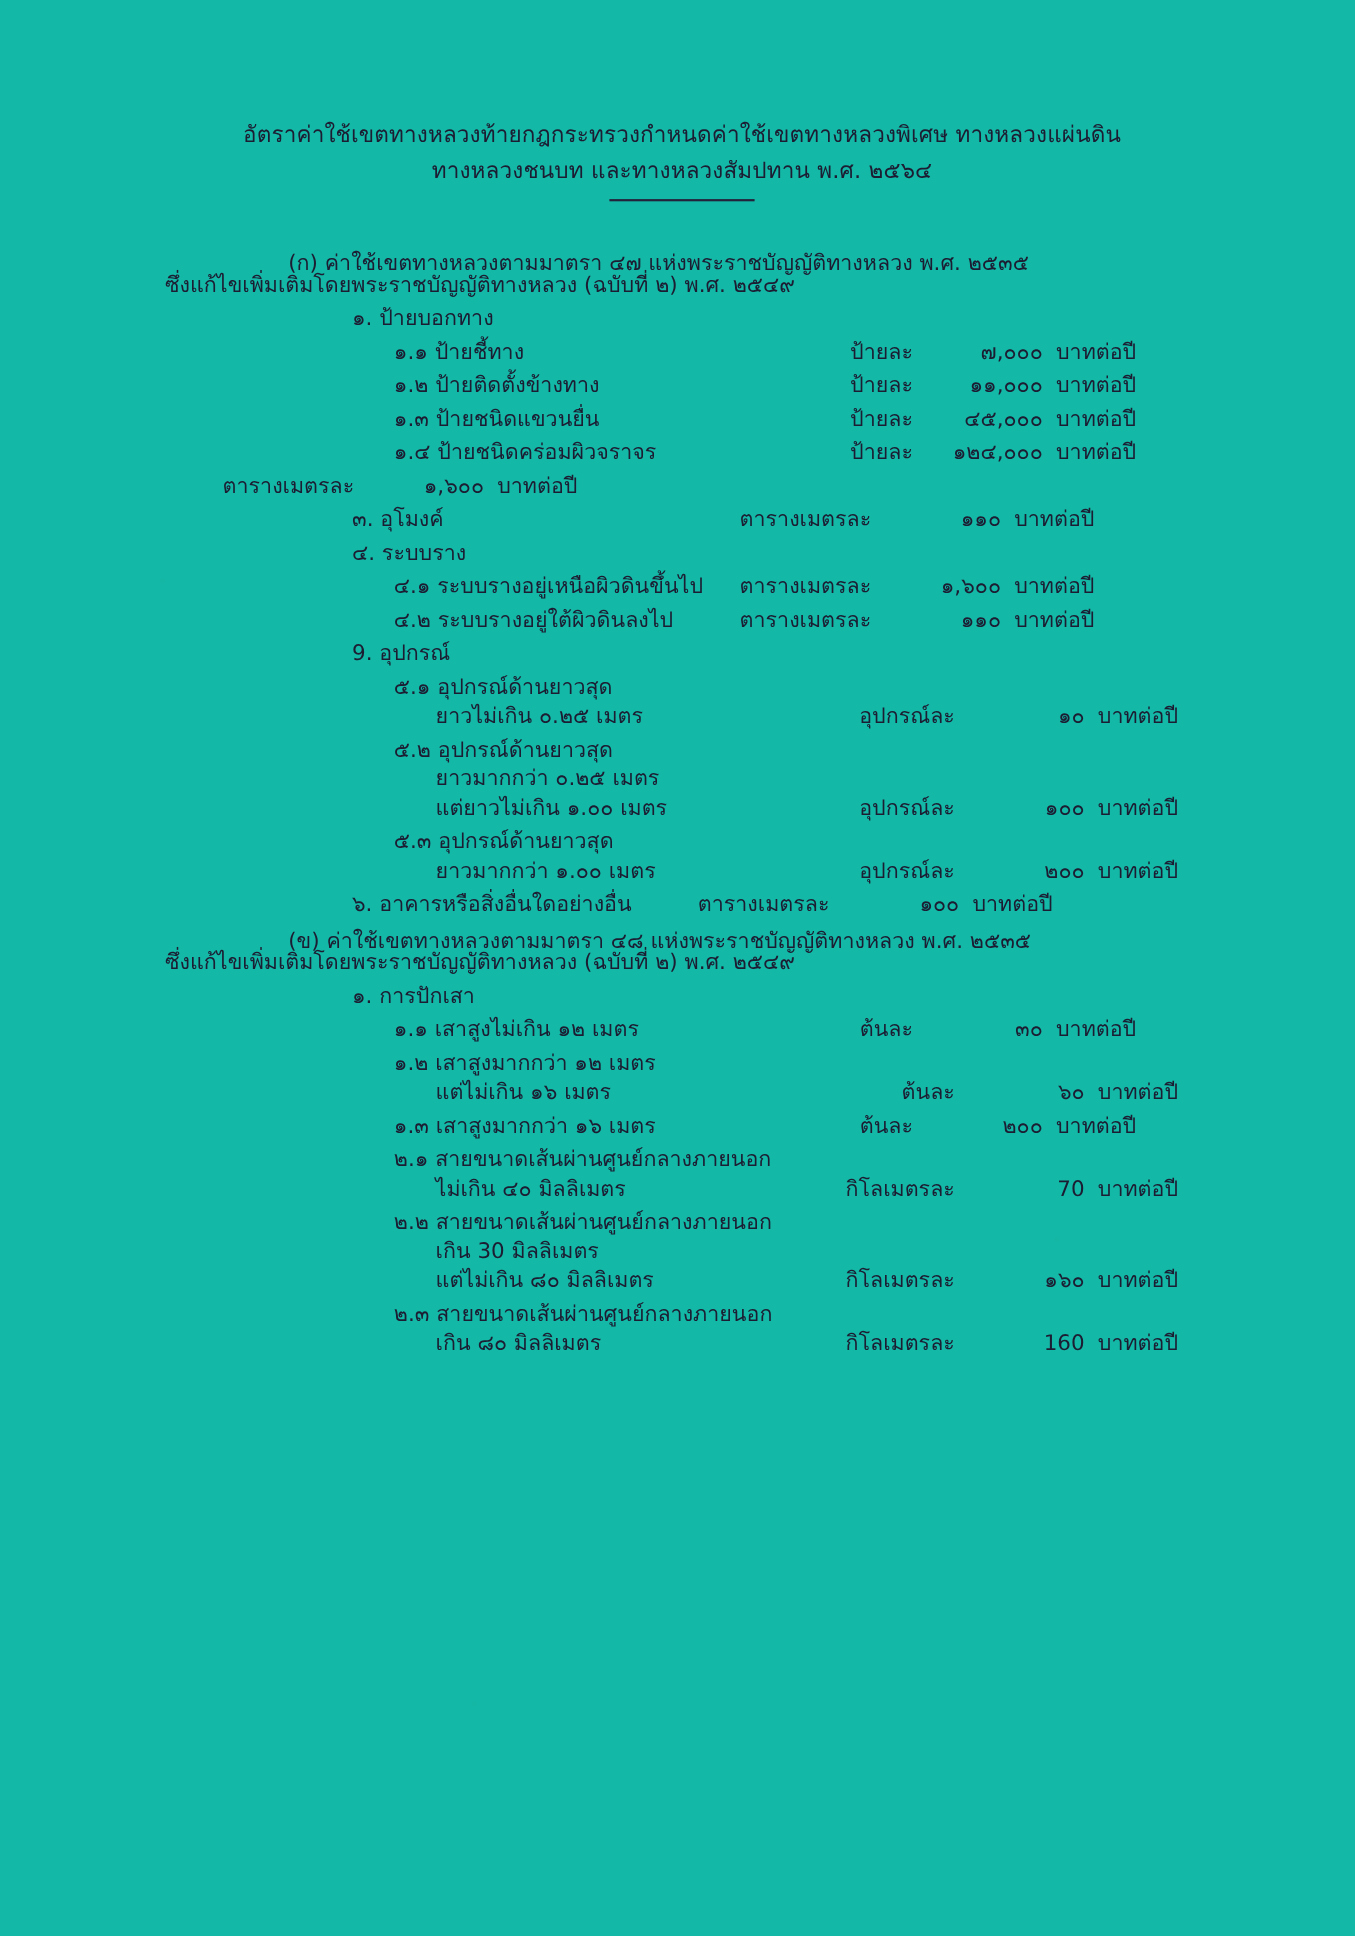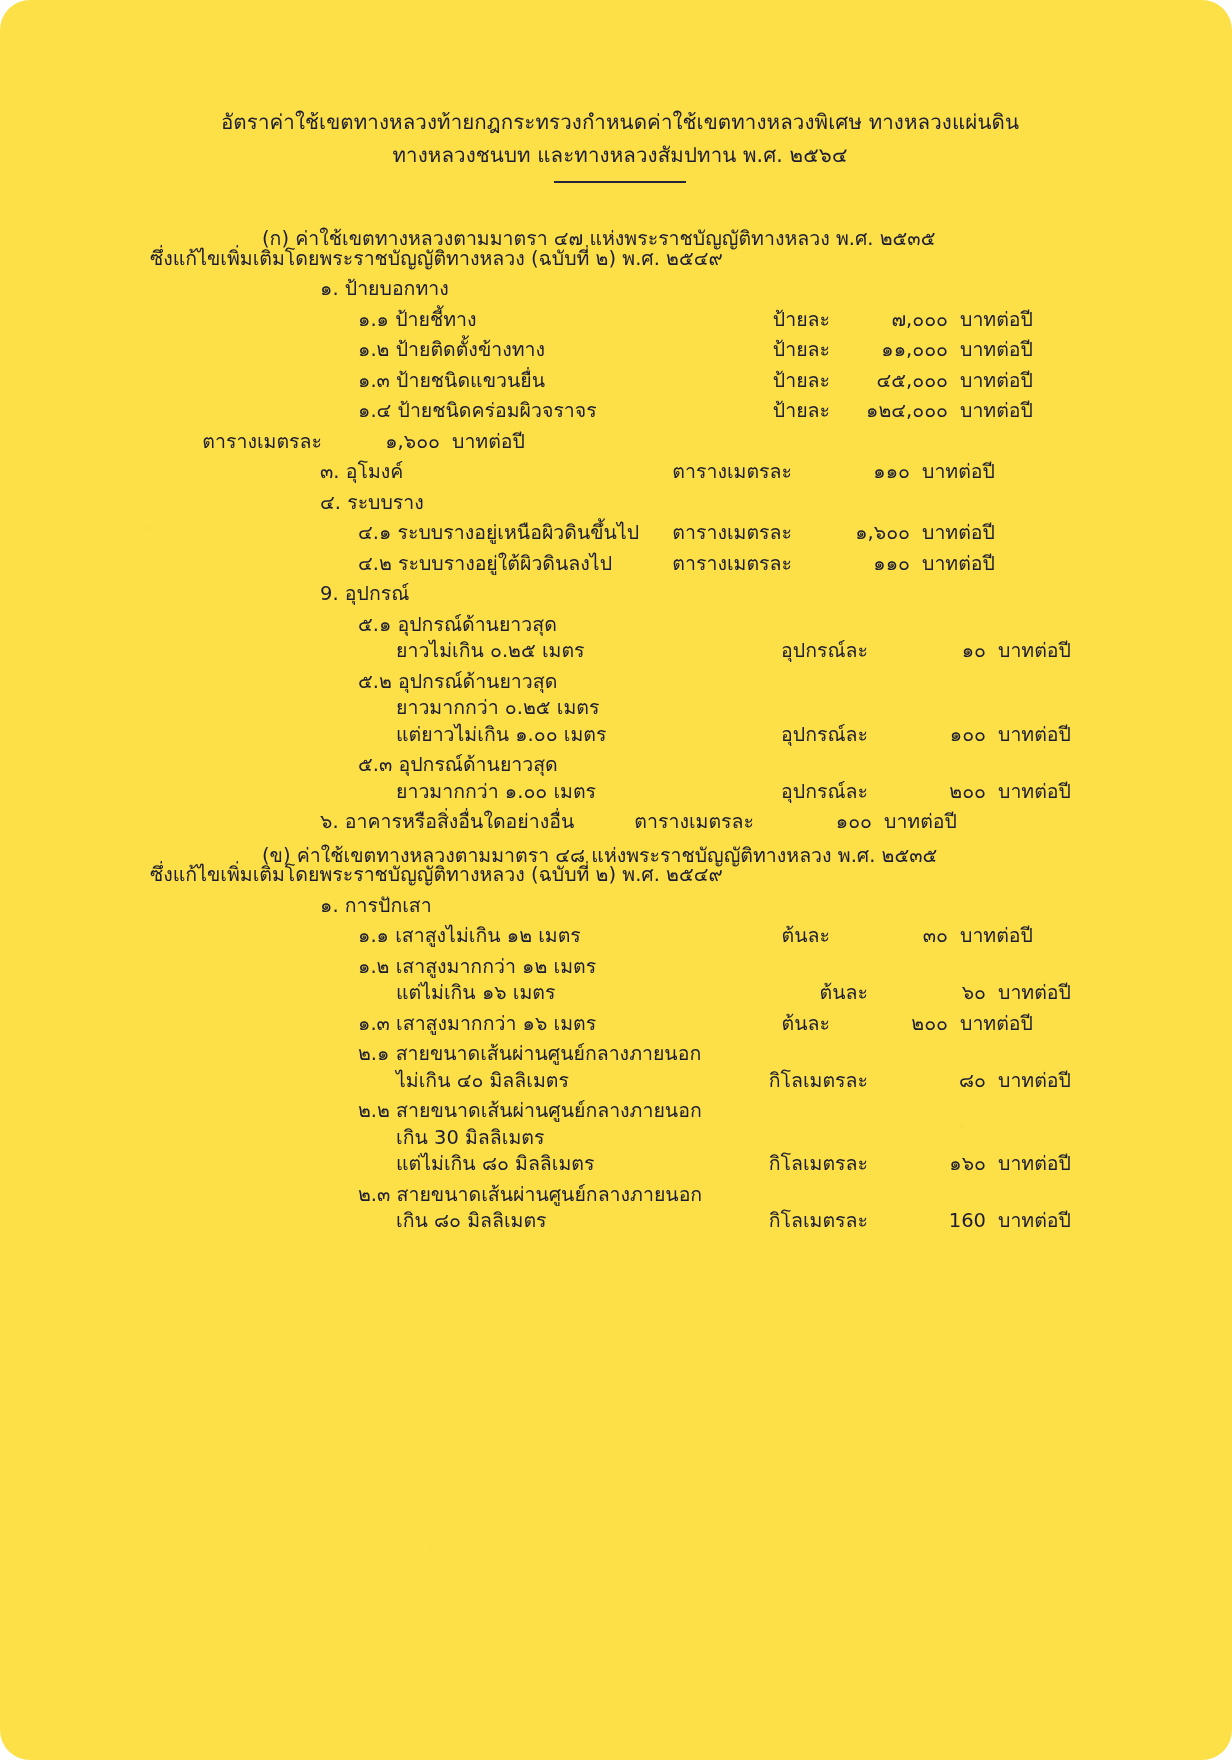--- a/index.html
+++ b/index.html
@@ -13,22 +13,21 @@
     position: relative;
     font-family: "DejaVu Sans", "Liberation Sans", sans-serif;
     color: #1a1a2e;
     overflow: hidden;
   }
   .page {
     position: absolute;
     left: 0; top: 0;
     width: 1232px;
     height: 1760px;
-    background: #fde047;
-    border-radius: 30px;
+    background: #14b8a6;
   }
   
   .paper-tone {
     position: absolute;
     inset: 0;
     background:
       radial-gradient(circle at 12% 30%, rgba(0,0,0,0.012) 0 2px, transparent 3px),
       radial-gradient(circle at 78% 64%, rgba(0,0,0,0.012) 0 2px, transparent 3px),
       radial-gradient(circle at 35% 88%, rgba(0,0,0,0.010) 0 2px, transparent 3px);
     pointer-events: none;
@@ -283,21 +282,21 @@
       </div>
 
 
       <div class="row">
         <span class="c-label lvl2">๒.๑ สายขนาดเส้นผ่านศูนย์กลางภายนอก</span>
       </div>
 
       <div class="row tight">
         <span class="col-label lvl2b">ไม่เกิน ๔๐ มิลลิเมตร</span>
         <span class="col-unit">กิโลเมตรละ</span>
-        <span class="col-amount">๘๐</span>
+        <span class="col-amount">70</span>
         <span class="col-per">บาทต่อปี</span>
       </div>
 
       <div class="row">
         <span class="c-label lvl2">๒.๒ สายขนาดเส้นผ่านศูนย์กลางภายนอก</span>
       </div>
 
       <div class="row tight">
         <span class="c-label lvl2b">เกิน 30 มิลลิเมตร</span>
       </div>

